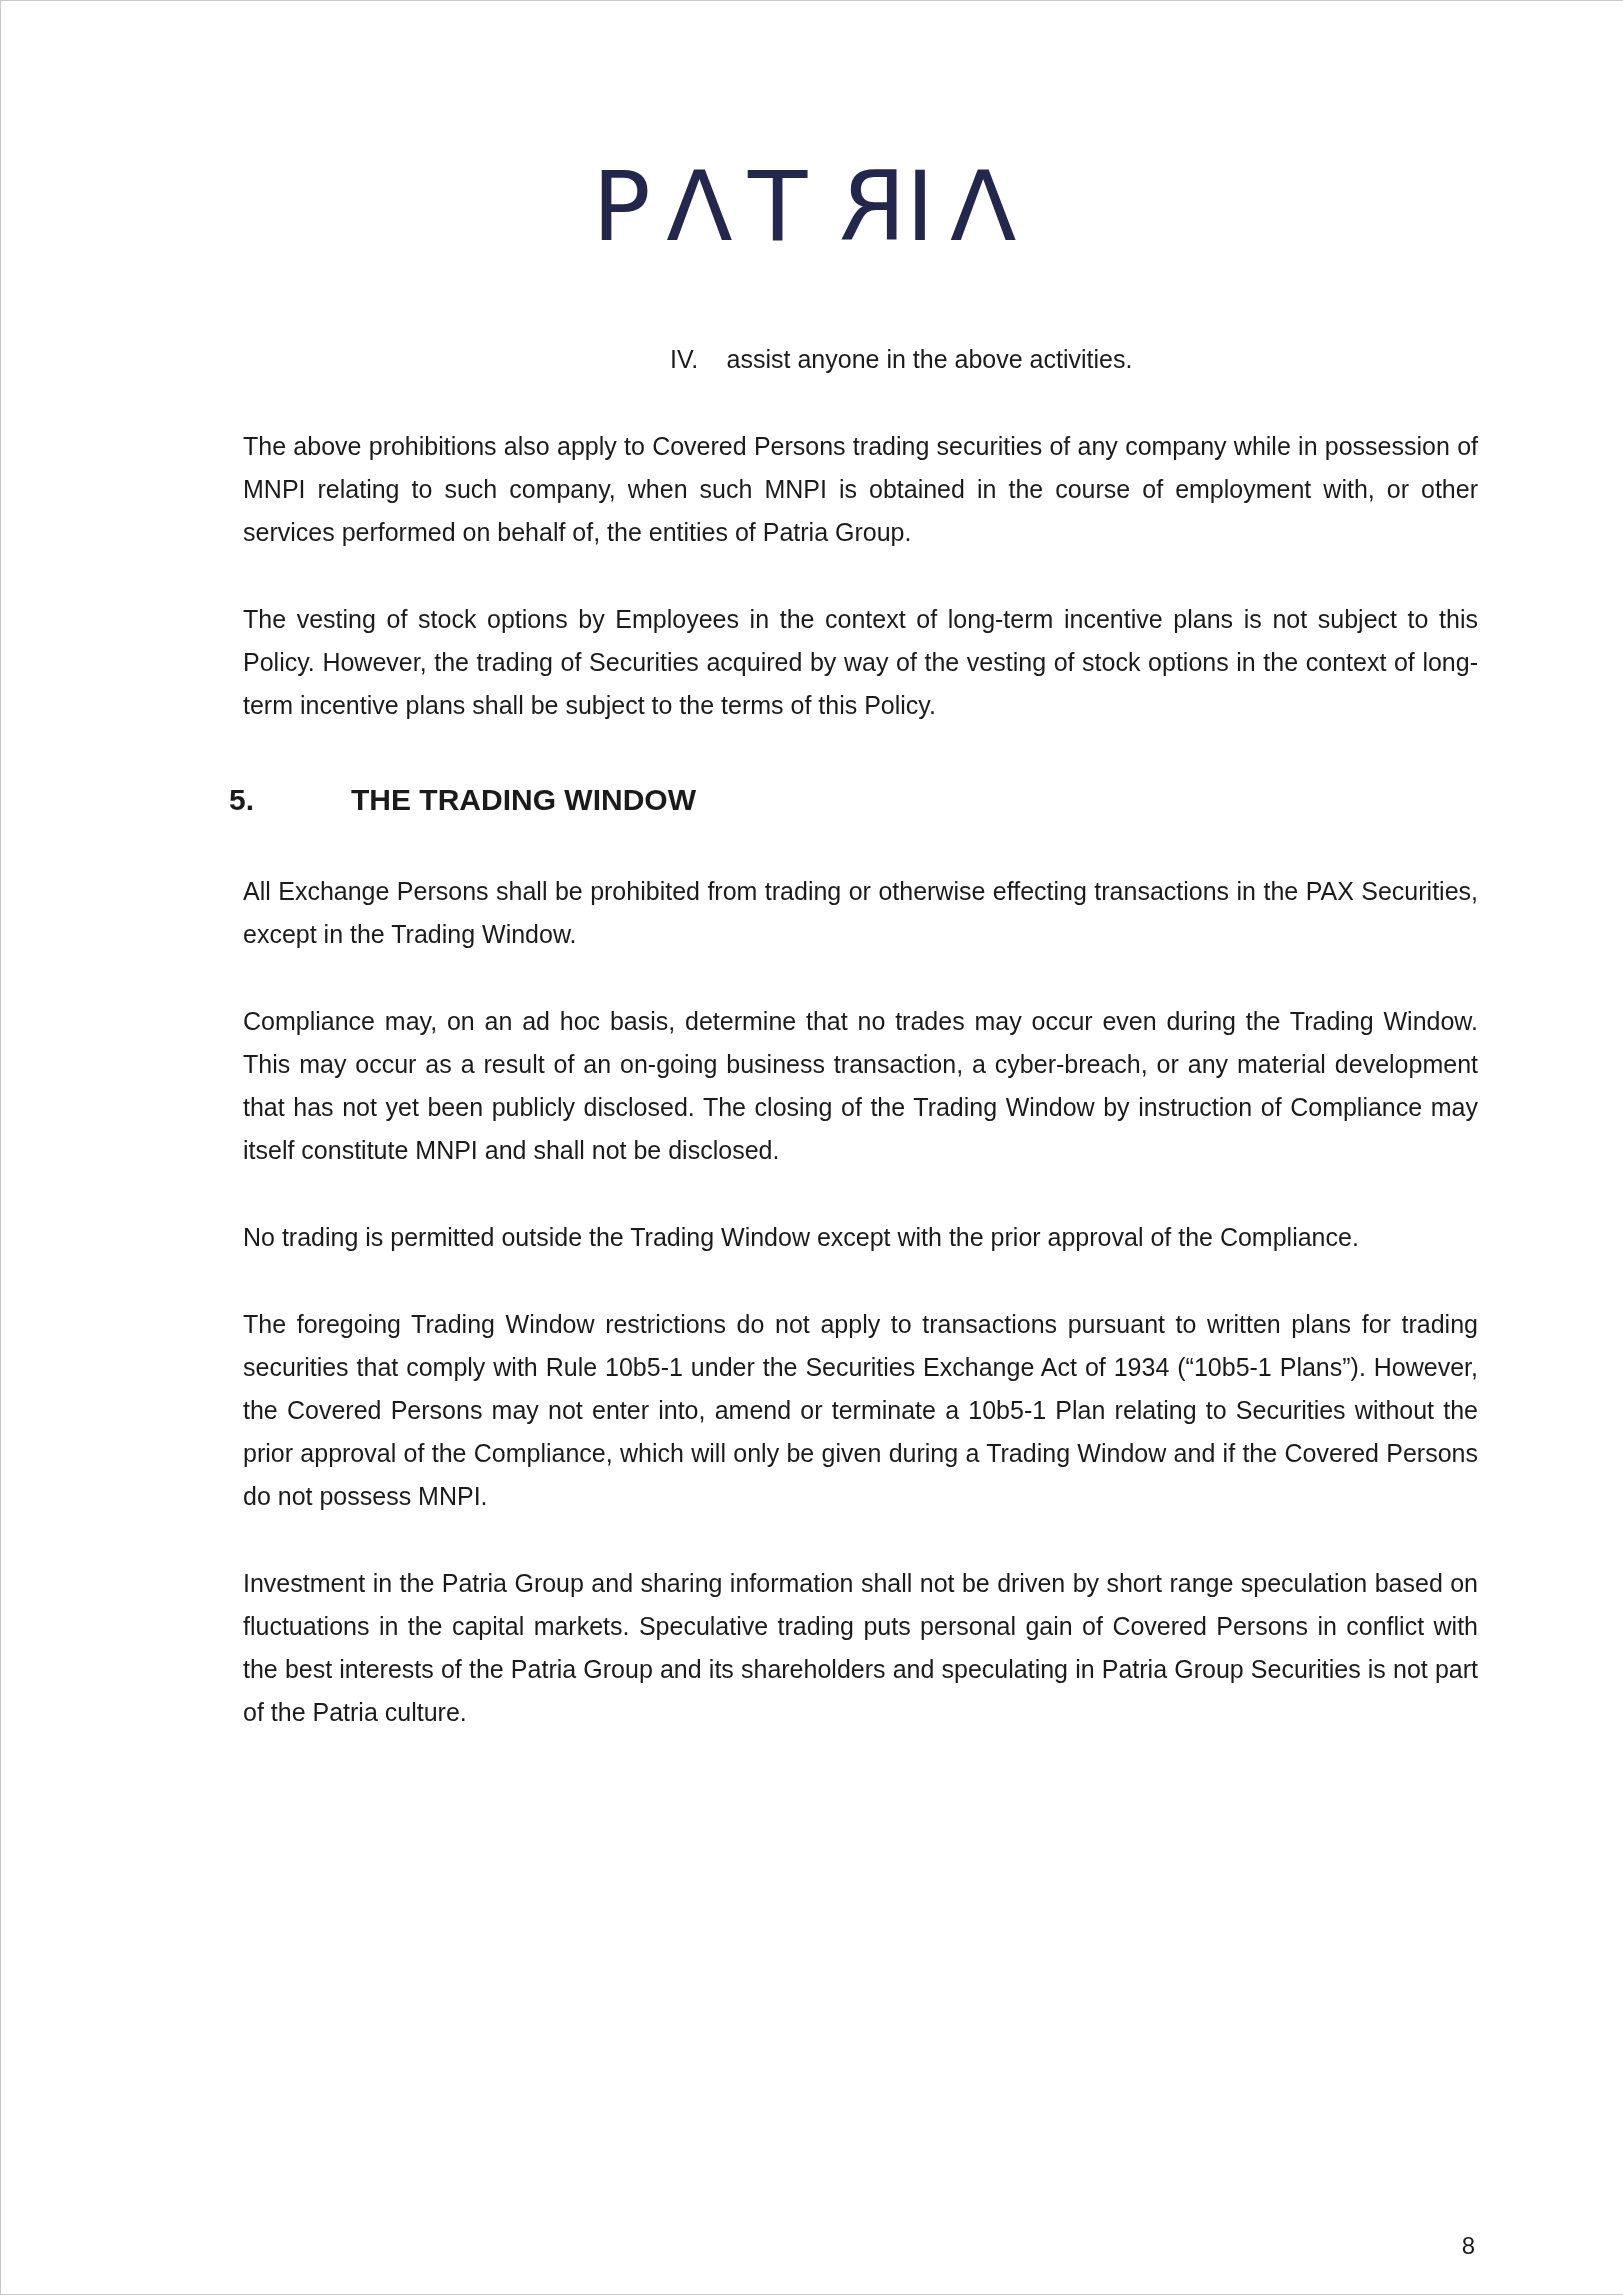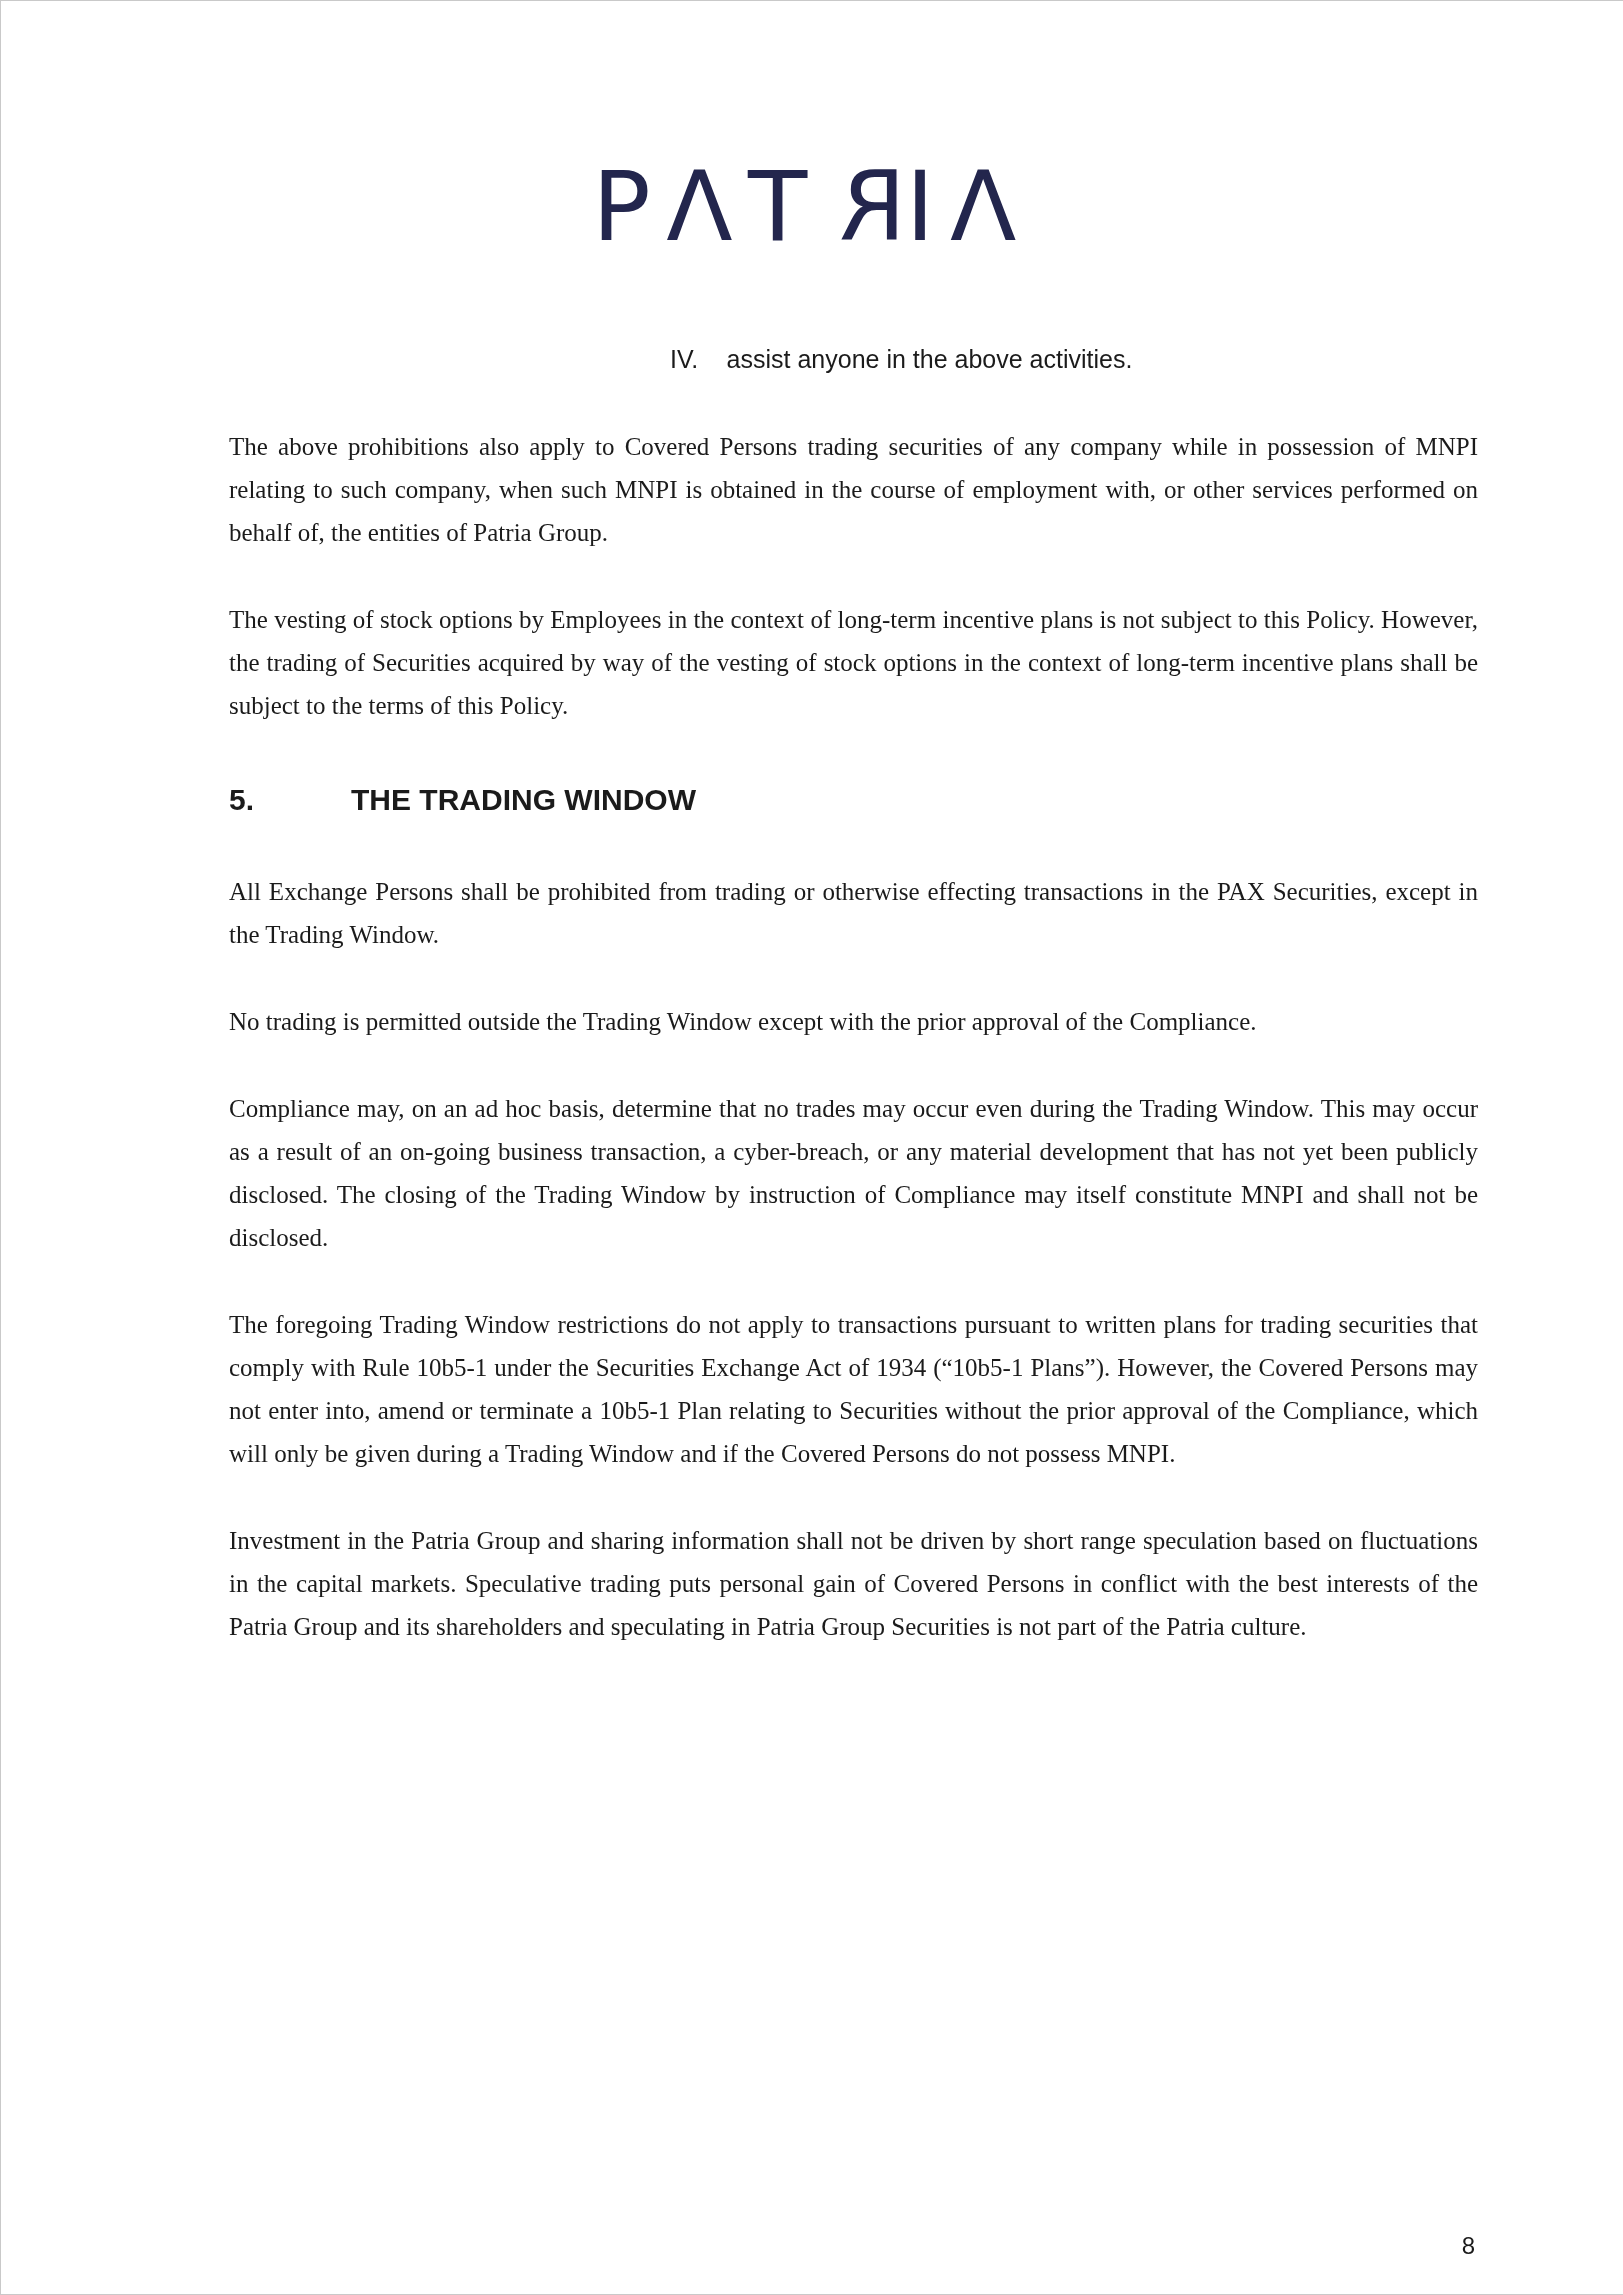--- a/index.html
+++ b/index.html
@@ -45,24 +45,23 @@
   .list-row {
     padding-left: 67px;
     margin-bottom: 44px;
     text-align: center;
   }
   .list-marker {
     display: inline-block;
     width: 85px;
   }
   .para {
-    margin: 0 0 44px 0;
+    margin: 0 0 44px 14px;
     text-align: justify;
     text-justify: inter-word;
-    font-family: Liberation Serif, serif;
   }
   .heading {
     margin: 47px 0 44px 0;
     font-size: 30px;
     font-weight: bold;
     line-height: 1.72;
   }
   .heading .h-num {
     display: inline-block;
     width: 122px;
@@ -93,23 +92,23 @@
     <p class="para">The above prohibitions also apply to Covered Persons trading securities of any company while in possession of MNPI relating to such company, when such MNPI is obtained in the course of employment with, or other services performed on behalf of, the entities of Patria Group.</p>
 
     <p class="para">The vesting of stock options by Employees in the context of long-term incentive plans is not subject to this Policy.  However, the trading of Securities acquired by way of the vesting of stock options in the context of long-term incentive plans shall be subject to the terms of this Policy.</p>
 
     <h2 class="heading">
       <span class="h-num">5.</span><span>THE TRADING WINDOW</span>
     </h2>
 
     <p class="para">All Exchange Persons shall be prohibited from trading or otherwise effecting transactions in the PAX Securities, except in the Trading Window.</p>
 
+    <p class="para">Compliance may, on an ad hoc basis, determine that no trades may occur even during the Trading Window. This may occur as a result of an on-going business transaction, a cyber-breach, or any material development that has not yet been publicly disclosed. The closing of the Trading Window by instruction of Compliance may itself constitute MNPI and shall not be disclosed.</p>
+
     <p class="para">No trading is permitted outside the Trading Window except with the prior approval of the Compliance.</p>
-
-    <p class="para">Compliance may, on an ad hoc basis, determine that no trades may occur even during the Trading Window. This may occur as a result of an on-going business transaction, a cyber-breach, or any material development that has not yet been publicly disclosed. The closing of the Trading Window by instruction of Compliance may itself constitute MNPI and shall not be disclosed.</p>
 
     <p class="para">The foregoing Trading Window restrictions do not apply to transactions pursuant to written plans for trading securities that comply with Rule 10b5-1 under the Securities Exchange Act of 1934 (“10b5-1 Plans”). However, the Covered Persons may not enter into, amend or terminate a 10b5-1 Plan relating to Securities without the prior approval of the Compliance, which will only be given during a Trading Window and if the Covered Persons do not possess MNPI.</p>
 
 
     <p class="para">Investment in the Patria Group and sharing information shall not be driven by short range speculation based on fluctuations in the capital markets.  Speculative trading puts personal gain of Covered Persons in conflict with the best interests of the Patria Group and its shareholders and  speculating in Patria Group Securities is not part of the Patria culture.</p>
 
   </main>
 
   <span class="page-number">8</span>
 

